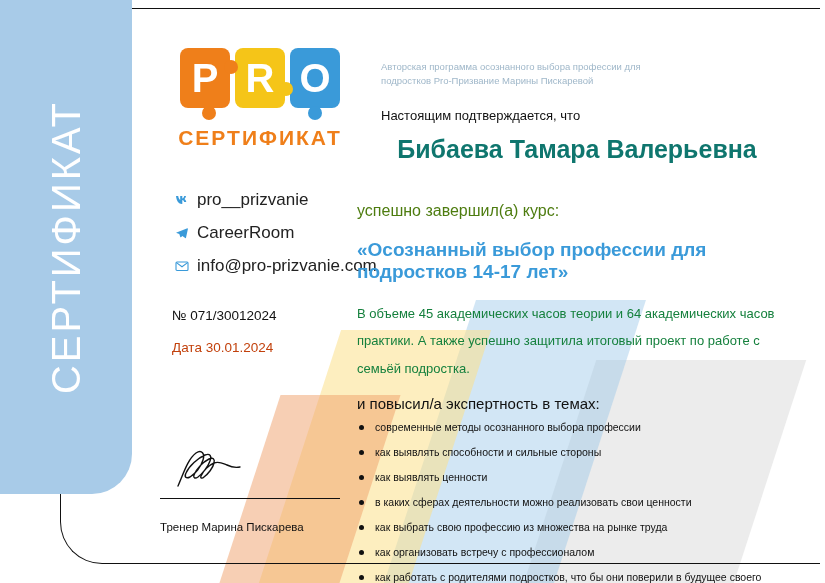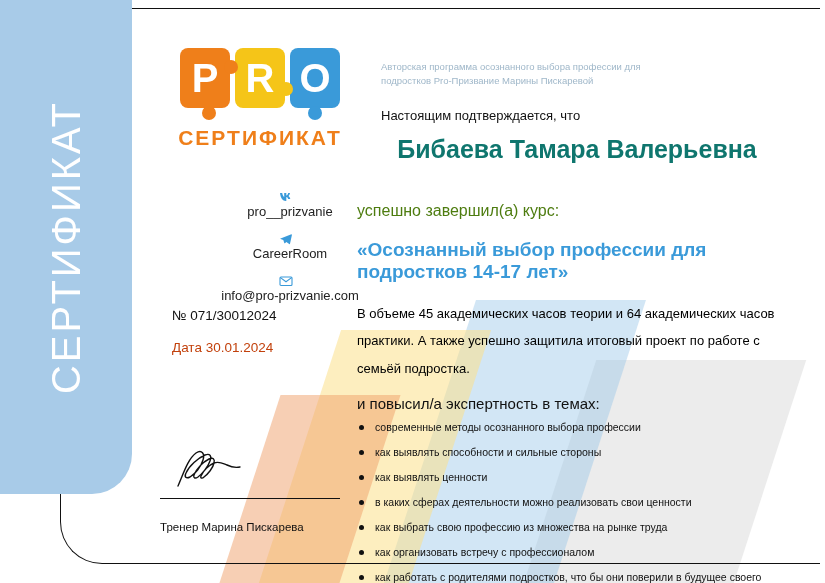--- a/index.html
+++ b/index.html
@@ -156,23 +156,22 @@
   .contacts {
     position: absolute;
     left: 175px;
     top: 190px;
     width: 230px;
   }
   .contact-row {
     display: flex;
     align-items: center;
     margin-bottom: 13px;
-    font-size: 13px;
+    font-size: 17px;
     color: #222222;
-    flex-direction: column;
   }
   .contact-icon {
     width: 22px;
     display: flex;
     align-items: center;
     justify-content: flex-start;
     color: #3a9ad9;
     font-size: 13px;
   }
   .contact-icon svg { display: block; }
@@ -244,21 +243,21 @@
   }
   .course-title {
     margin-top: 19px;
     font-size: 19px;
     font-weight: 700;
     color: #3a9ad9;
   }
   .volume-text {
     margin-top: 17px;
     font-size: 13px;
-    color: #000000;
+    color: #15803d;
     line-height: 2.15;
     width: 430px;
   }
   .expertise-lead {
     margin-top: 12px;
     font-size: 15px;
     color: #111111;
   }
   .topics {
     margin: 9px 0 0 0;

